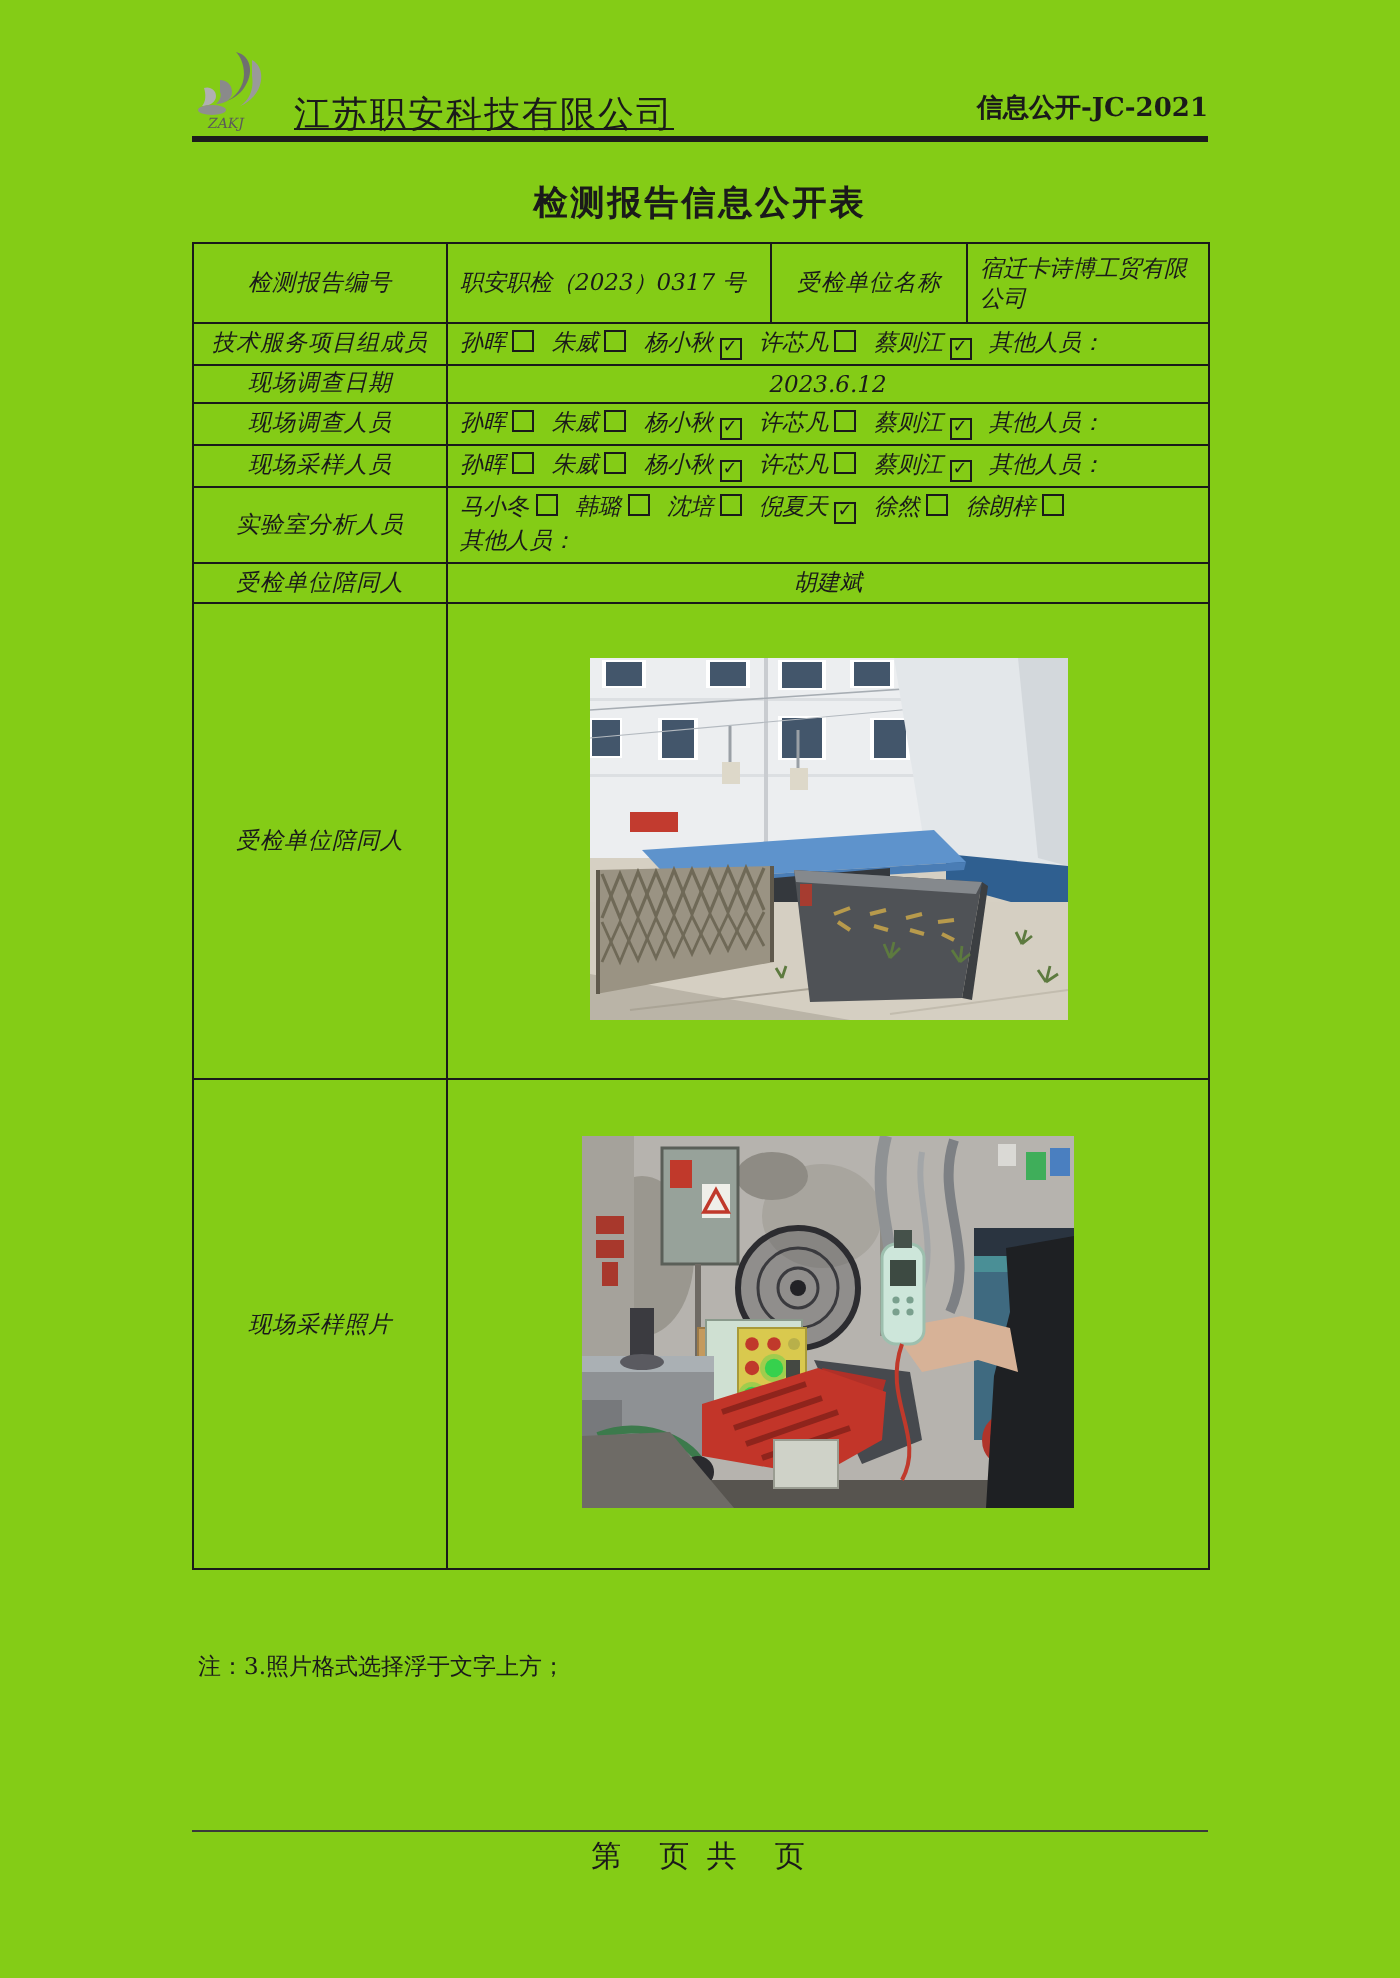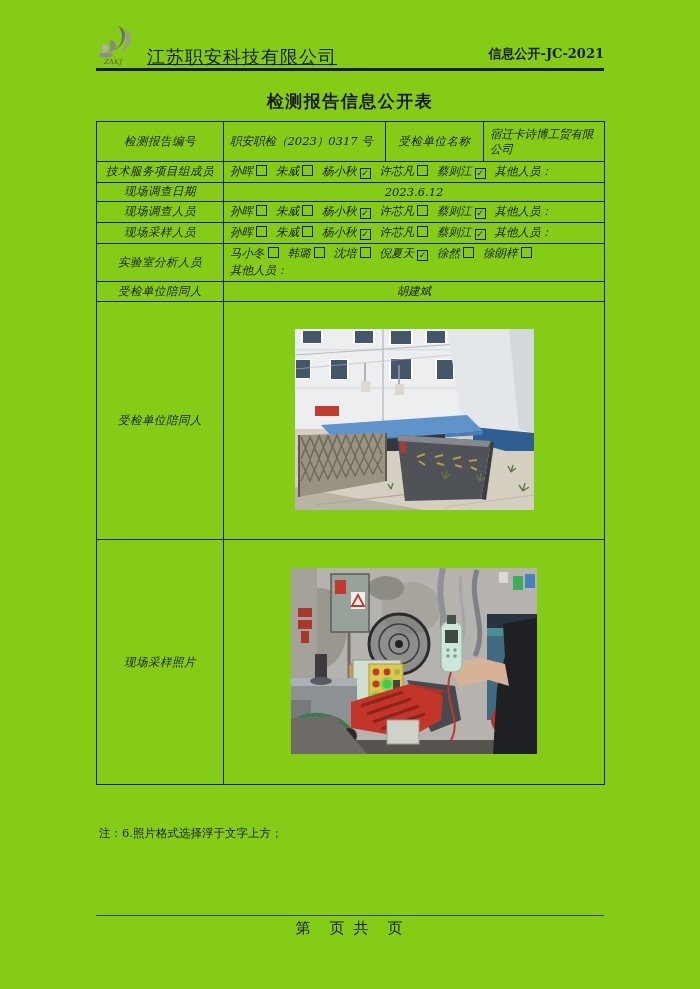--- a/index.html
+++ b/index.html
@@ -317,18 +317,18 @@
                   <circle cx="164" cy="88" r="1.8" fill="#7aa08e"></circle>
               <path d="M160,104 C150,132 172,150 160,172" stroke="#c0392b" stroke-width="2" fill="none"></path>
             </g>
           </svg>
         </span>
       </td>
     </tr>
   </tbody>
     </table>
 
-  <div class="note">注：6.照片格式选择浮于文字上方；</div>
+  <div class="note">注：3.照片格式选择浮于文字上方；</div>
 
   <div class="ftr-rule"></div>
   <div class="ftr-text">第　页 共　页</div>
 
 </div>
 
 </body></html>

